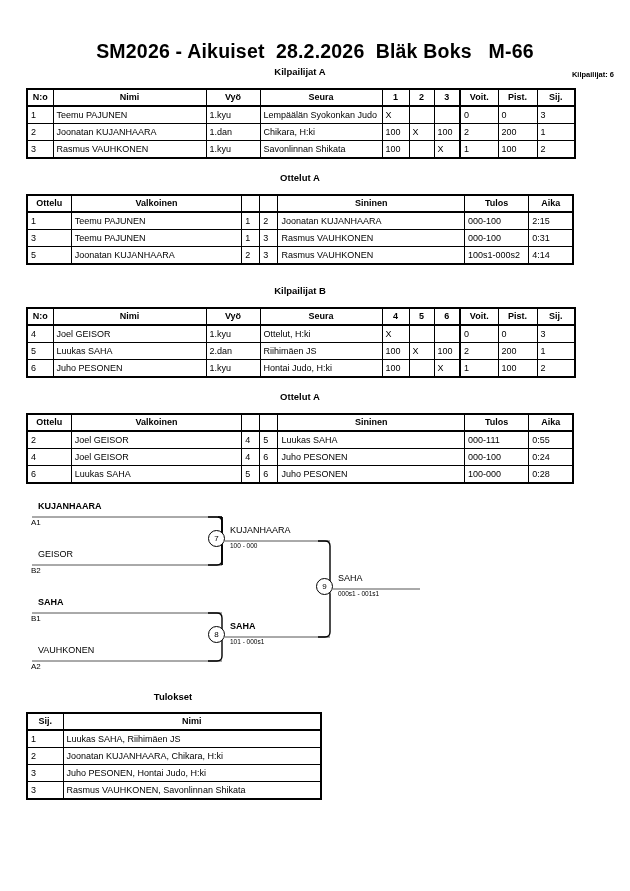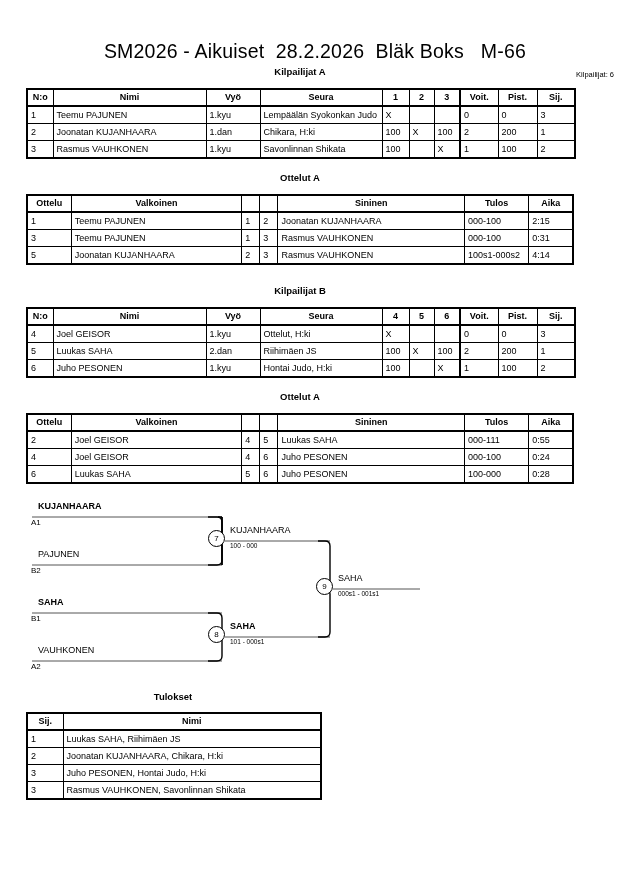--- a/index.html
+++ b/index.html
@@ -17,30 +17,30 @@
   }
 
   
   .doc-title {
     position: absolute;
     top: 40px;
     left: 0;
     width: 630px;
     text-align: center;
     font-size: 19.5px;
-    font-weight: normal;
+    font-weight: bold;
     letter-spacing: 0.2px;
     white-space: pre;
   }
   .competitor-count {
     position: absolute;
     top: 70px;
     right: 16px;
     font-size: 7.5px;
-    font-weight: normal;
+    font-weight: bold;
   }
 
   
   .section-heading {
     position: absolute;
     font-size: 9.5px;
     font-weight: bold;
     text-align: center;
   }
 
@@ -411,21 +411,21 @@
 
     <path d="M318,46 L325,46 Q330,46 330,51 L330,89 Q330,94 325,94" fill="none" stroke="#000" stroke-width="1.4"></path>
     <path d="M318,142 L325,142 Q330,142 330,137 L330,99 Q330,94 325,94" fill="none" stroke="#000" stroke-width="1.4"></path>
 
     <line x1="333" y1="94" x2="420" y2="94" stroke="#555" stroke-width="1"></line>
   </svg>
 
   <div class="bk-name win" style="left:38px; top:6px;">KUJANHAARA</div>
   <div class="bk-seed" style="left:31px; top:23px;">A1</div>
 
-  <div class="bk-name" style="left:38px; top:54px;">PAJUNEN</div>
+  <div class="bk-name" style="left:38px; top:54px;">GEISOR</div>
   <div class="bk-seed" style="left:31px; top:71px;">B2</div>
 
   <div class="bk-name win" style="left:38px; top:102px;">SAHA</div>
   <div class="bk-seed" style="left:31px; top:119px;text-align:right;">B1</div>
 
   <div class="bk-name" style="left:38px; top:150px;">VAUHKONEN</div>
   <div class="bk-seed" style="left:31px; top:167px;">A2</div>
 
   <div class="bk-num" style="left:208px; top:35px;">7</div>
   <div class="bk-name" style="left:230px; top:30px;">KUJANHAARA</div>

